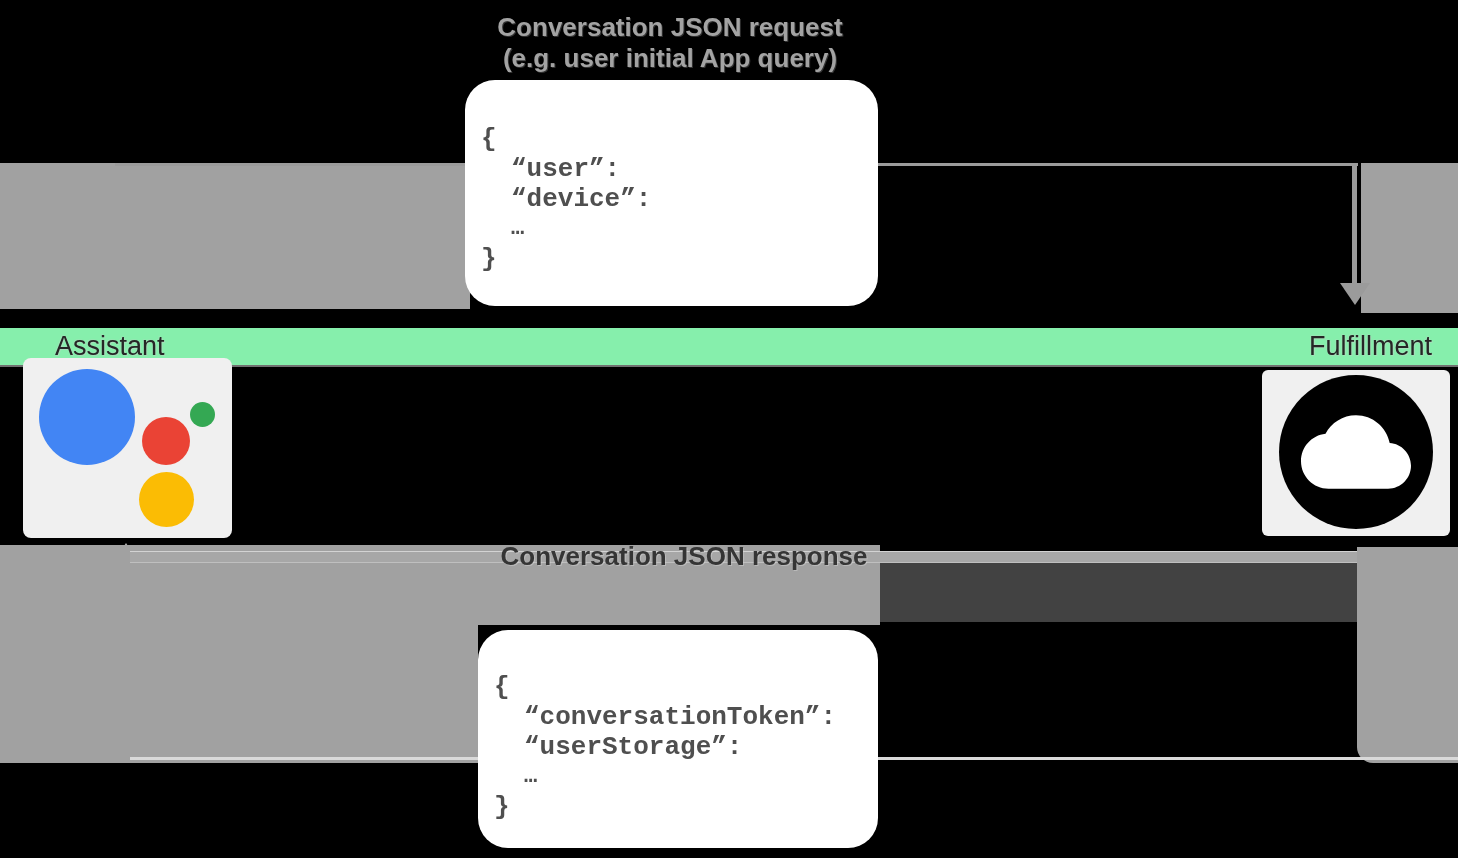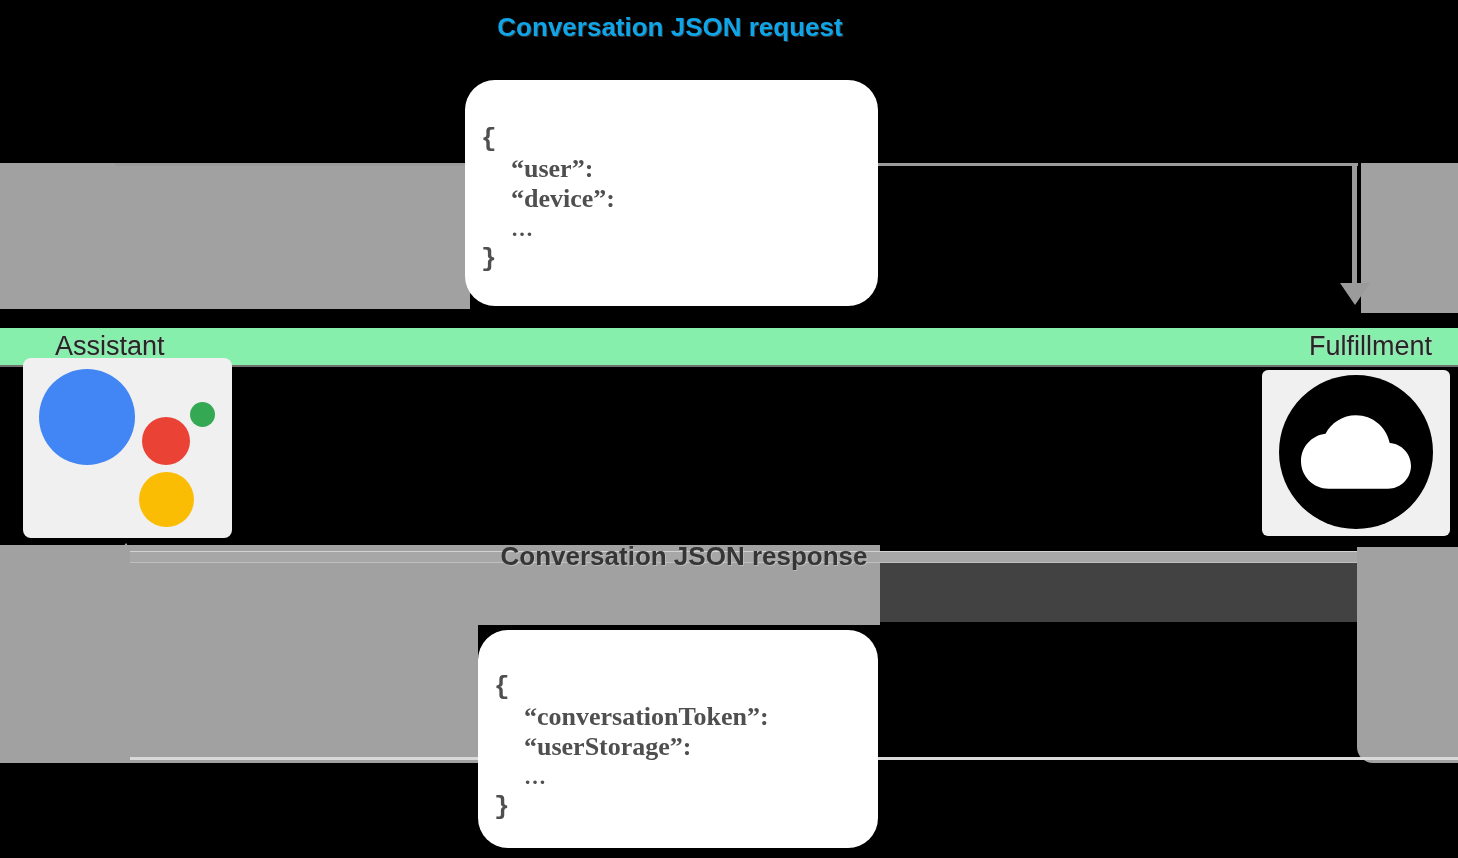--- a/index.html
+++ b/index.html
@@ -6,21 +6,21 @@
   body{
     width:1458px;height:858px;position:relative;overflow:hidden;
     background:#000;
     font-family:"Liberation Sans", sans-serif;
   }
   .abs{position:absolute;}
 
   
   .flow-title{
     text-align:center;font-size:26px;line-height:31px;font-weight:bold;
-    color:#0ea5e9;
+    color:#a3a3a3;
     text-shadow:1px 1px 0 rgba(170,170,170,0.30);
   }
   #title-request{left:400px;top:12px;width:540px;}
   #title-response{left:414px;top:541px;width:540px;color:#353535;
     text-shadow:1px 1px 0 rgba(225,225,225,0.38);}
 
   
   .gray-region{background:#a1a1a1;}
   #gray-top-left{left:0;top:163px;width:470px;height:146px;}
   #gray-top-right{left:1361px;top:163px;width:97px;height:150px;}
@@ -45,21 +45,21 @@
 
   
   .json-box{
     background:#fff;border-radius:30px;box-sizing:border-box;
     font-family:"Liberation Mono", monospace;font-weight:bold;
     font-size:26px;line-height:30px;color:#4f4f4f;
     padding:44px 0 0 16px;z-index:5;
   }
   #json-request{left:465px;top:80px;width:413px;height:226px;}
   #json-response{left:478px;top:630px;width:400px;height:218px;padding-top:42px;}
-  .json-line.indent{padding-left:30px;font-family:Liberation Serif, serif;}
+  .json-line.indent{padding-left:30px;}
   .json-line.ellipsis{font-size:22px;}
 
   
   #label-band{left:0;top:328px;width:1458px;height:37px;background:#86efac;
     border-bottom:2px solid #717171;}
   .actor-label{position:absolute;top:3px;font-size:27px;color:#262626;
     text-shadow:1px 1px 0 rgba(205,205,205,0.45), -1px -1px 0 rgba(205,205,205,0.22);}
   #assistant-label{left:55px;}
   #fulfillment-label{right:26px;margin-left:38px;}
 
@@ -77,20 +77,21 @@
     background:#f0f0f0;border-radius:6px;z-index:2;}
   #cloud-disc{left:17px;top:5px;width:154px;height:154px;background:#000;
     border-radius:50%;}
   #cloud-disc svg{position:absolute;left:22px;top:22px;width:110px;height:110px;}
 </style>
 </head>
 <body>
 
 <div class="abs flow-title" id="title-request">
   <div>Conversation JSON request</div>
+  <div>(e.g. user initial App query)</div>
 </div>
 
 <div class="abs gray-region" id="gray-top-left"></div>
 <div class="abs gray-region" id="gray-top-right"></div>
 <div class="abs" id="req-line-h"></div>
 <div class="abs" id="req-line-v"></div>
 <div class="abs" id="req-arrowhead"></div>
 
 <div class="abs json-box" id="json-request">
   <div class="json-line">{</div>

